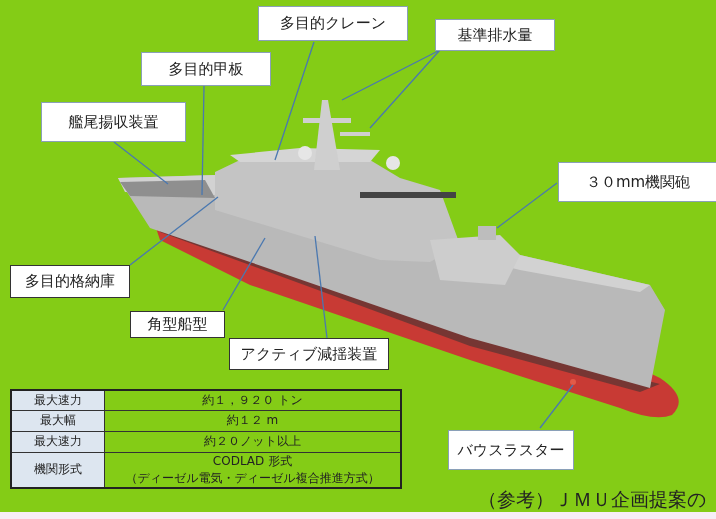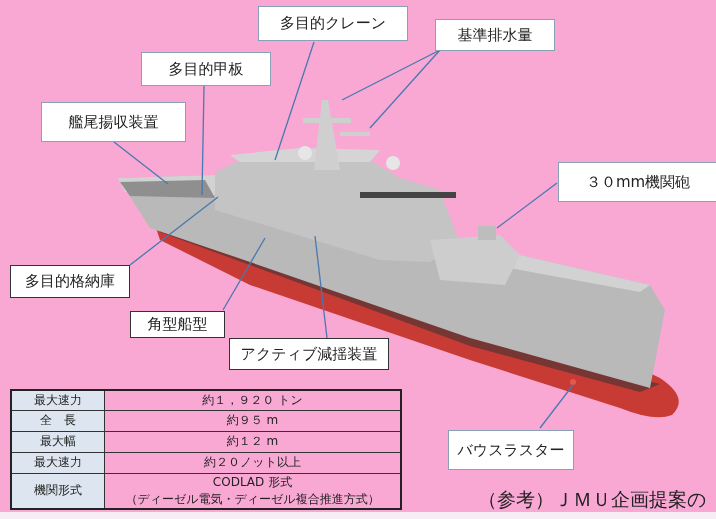--- a/index.html
+++ b/index.html
@@ -1,18 +1,18 @@
 <!DOCTYPE html>
 <html><head>
 <meta charset="utf-8">
 <style>
   html, body { margin:0; padding:0; }
   body { width:716px; height:519px; background:#ffffff; position:relative; overflow:hidden;
          font-family:"DejaVu Sans", sans-serif; }
-  .stage { position:absolute; left:0; top:0; width:716px; height:519px; background:#f9a8d4; }
+  .stage { position:absolute; left:0; top:0; width:716px; height:519px; background:#84cc16; }
   .ship { position:absolute; left:0; top:0; }
   .callout { position:absolute; background:#fff; border:1px solid #8aa0b8; color:#222;
              font-size:15px; display:flex; align-items:center; justify-content:center; box-sizing:border-box; white-space:nowrap; }
   .callout.dark { border:1.5px solid #333; }
   .spec { position:absolute; left:10px; top:389px; width:392px; border-collapse:collapse; border:2px solid #222; font-size:12px; }
   .spec td { border:1px solid #333; text-align:center; padding:0; color:#222; }
   .spec td.k { background:#dde6f0; width:92px; }
   .note { position:absolute; left:478px; top:487px; font-size:19px; color:#222; }
   .bottom-band { position:absolute; left:0; top:512px; width:716px; height:7px; background:#f7eef5; }
 </style>
@@ -73,24 +73,20 @@
   <div class="callout dark" style="left:130px;top:311px;width:95px;height:27px;">角型船型</div>
   <div class="callout" style="left:448px;top:430px;width:126px;height:40px;">バウスラスター</div>
 
   <table class="spec">
     <tbody>
         <tr style="height:20px;">
       <td class="k">最大速力</td>
       <td>約１，９２０ トン</td>
     </tr>
     <tr style="height:21px;">
-      <td class="k">全　長</td>
-      <td>約９５ m</td>
-    </tr>
-    <tr style="height:21px;">
       <td class="k">最大幅</td>
       <td>約１２ m</td>
     </tr>
     <tr style="height:21px;">
       <td class="k">最大速力</td>
       <td>約２０ノット以上</td>
     </tr>
     <tr style="height:34px;">
       <td class="k">機関形式</td>
       <td>

